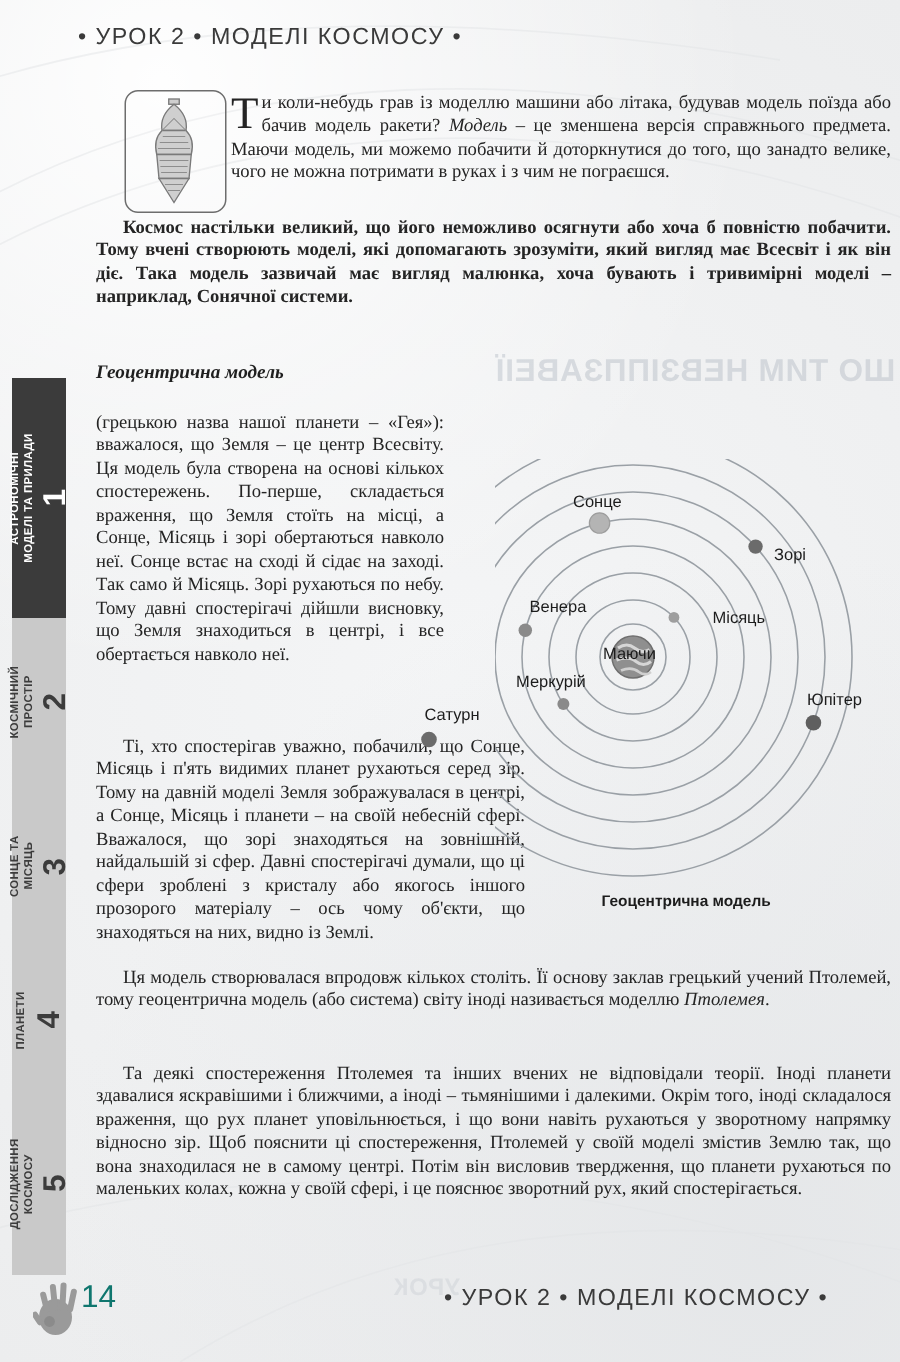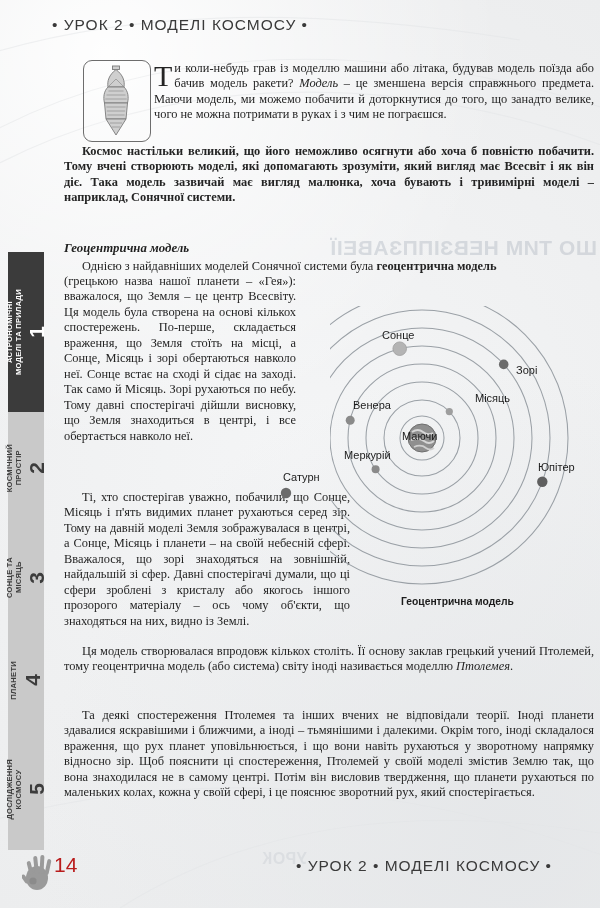--- a/index.html
+++ b/index.html
@@ -166,21 +166,21 @@
   }
 
   
   .footer-hand { position: absolute; left: 22px; top: 848px; }
   .folio {
     position: absolute;
     left: 54px;
     top: 853px;
     font-family: "Liberation Sans", sans-serif;
     font-size: 21px;
-    color: #b91c1c;
+    color: #0f766e;
   }
   .running-foot {
     position: absolute;
     left: 296px;
     top: 857px;
     font-family: "Liberation Sans", sans-serif;
     font-size: 15.5px;
     letter-spacing: 1.0px;
     color: #3a3a3a;
     white-space: nowrap;
@@ -260,23 +260,20 @@
 
   <div class="txt" style="left:154px; top:61px; width:440px;">
     <span class="drop">Т</span><span>и коли-небудь грав із моделлю машини або літака, будував модель поїзда або бачив модель ракети? </span><i>Модель</i><span> – це зменшена версія справжнього предмета. Маючи модель, ми можемо побачити й доторкнутися до того, що занадто велике, чого не можна потримати в руках і з чим не пограєшся.</span>
   </div>
 
   <div class="txt" style="left:64px; top:144px; width:530px; text-indent:18px;font-weight:bold;">Космос настільки великий, що його неможливо осягнути або хоча б повністю побачити. Тому вчені створюють моделі, які допомагають зрозуміти, який вигляд має Всесвіт і як він діє. Така модель зазвичай має вигляд малюнка, хоча бувають і тривимірні моделі – наприклад, Сонячної системи.</div>
 
 
   <div class="sec-head" style="left:64px; top:241px;">Геоцентрична модель</div>
 
-  <div class="txt" style="left:64px; top:259px; width:530px; text-indent:18px; text-align:left;">
-    <span>Однією з найдавніших моделей Сонячної системи була </span><b>геоцентрична модель</b>
-  </div>
 
   <div class="txt" style="left:64px; top:274px; width:232px;"> (грецькою назва нашої планети – «Гея»): вважалося, що Земля – це центр Всесвіту. Ця модель була створена на основі кількох спостережень. По-перше, складається враження, що Земля стоїть на місці, а Сонце, Місяць і зорі обертаються навколо неї. Сонце встає на сході й сідає на заході. Так само й Місяць. Зорі рухаються по небу. Тому давні спостерігачі дійшли висновку, що Земля знаходиться в центрі, і все обертається навколо неї.</div>
 
   <div class="txt" style="left:64px; top:490px; width:286px; text-indent:18px;">Ті, хто спостерігав уважно, побачили, що Сонце, Місяць і п'ять видимих планет рухаються серед зір. Тому на давній моделі Земля зображувалася в центрі, а Сонце, Місяць і планети – на своїй небесній сфері. Вважалося, що зорі знаходяться на зовнішній, найдальшій зі сфер. Давні спостерігачі думали, що ці сфери зроблені з кристалу або якогось іншого прозорого матеріалу – ось чому об'єкти, що знаходяться на них, видно із Землі.</div>
 
   <div class="txt" style="left:64px; top:644px; width:530px; text-indent:18px;">
     <span>Ця модель створювалася впродовж кількох століть. Її основу заклав грецький учений Птолемей, тому геоцентрична модель (або система) світу іноді називається моделлю </span><i>Птолемея</i><span>.</span>
   </div>
 
   <div class="txt" style="left:64px; top:708px; width:530px; text-indent:18px;">Та деякі спостереження Птолемея та інших вчених не відповідали теорії. Іноді планети здавалися яскравішими і ближчими, а іноді – тьмянішими і далекими. Окрім того, іноді складалося враження, що рух планет уповільнюється, і що вони навіть рухаються у зворотному напрямку відносно зір. Щоб пояснити ці спостереження, Птолемей у своїй моделі змістив Землю так, що вона знаходилася не в самому центрі. Потім він висловив твердження, що планети рухаються по маленьких колах, кожна у своїй сфері, і це пояснює зворотний рух, який спостерігається.</div>
@@ -313,21 +310,21 @@
       <circle cx="45.6" cy="163.3" r="4.0" fill="#8a8a8a"></circle>
 
       <circle cx="212.3" cy="175.8" r="5.2" fill="#5f5f5f"></circle>
 
       <circle cx="-50.8" cy="162.3" r="5.2" fill="#6b6b6b"></circle>
     </svg>
 
     <div class="dlabel" style="left:52px;  top:23px;">Сонце</div>
     <div class="dlabel" style="left:186px; top:58px;">Зорі</div>
     <div class="dlabel" style="left:2px;   top:93px;margin-left:21px;">Венера</div>
-    <div class="dlabel" style="left:97px;  top:86px;padding-left:48px;">Місяць</div>
+    <div class="dlabel" style="left:97px;  top:100px;padding-left:48px;">Місяць</div>
     <div class="dlabel" style="left:72px;  top:124px;">Маючи</div>
     <div class="dlabel" style="left:14px;  top:143px;text-align:right;">Меркурій</div>
     <div class="dlabel" style="left:208px; top:155px;">Юпітер</div>
   </div>
 
   <div class="dlabel" style="left:283px; top:471px;">Сатурн</div>
   <svg style="position:absolute;left:276px;top:485px;" width="20" height="20">
     <circle cx="10" cy="8" r="5.2" fill="#6b6b6b"></circle>
   </svg>
 

